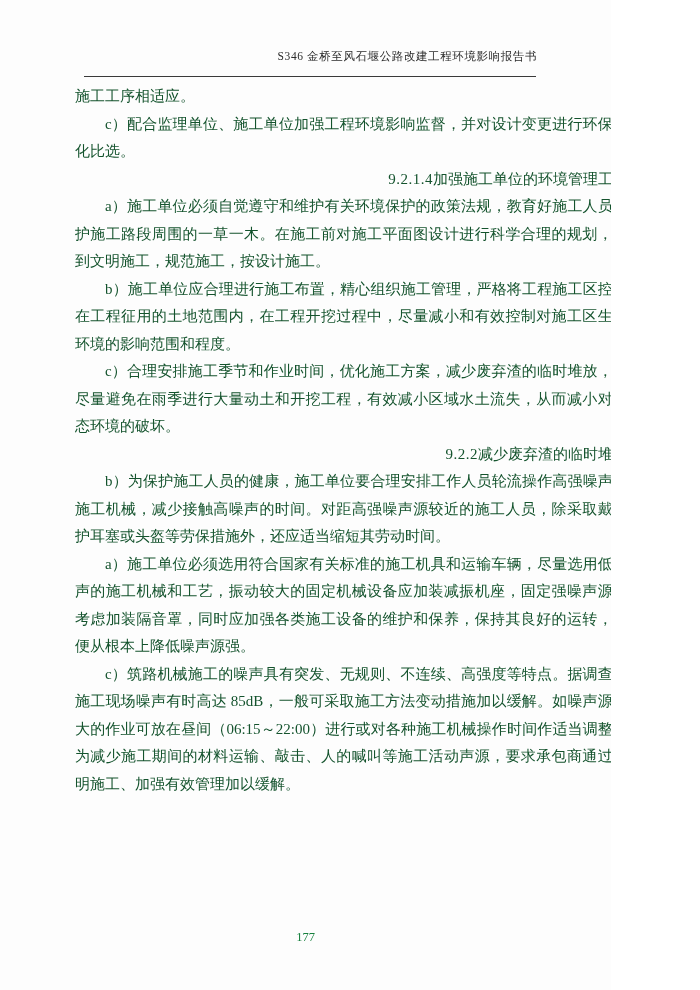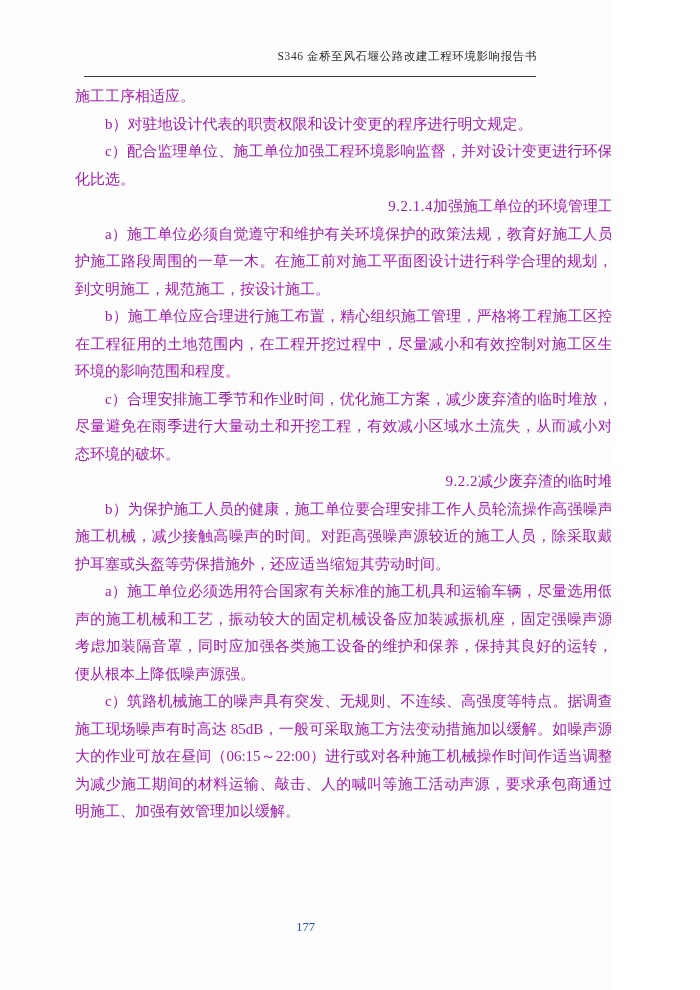--- a/index.html
+++ b/index.html
@@ -31,48 +31,47 @@
     height: 0;
   }
   .body-text {
     position: absolute;
     top: 83px; left: 75px;
     width: 553px;
     font-size: 15px;
     line-height: 27.5px;
     text-align: justify;
     text-justify: inter-character;
-    color: #a21caf;
+    color: #14532d;
   }
   .body-text p { margin: 0; padding: 0; }
   .para.indent { text-indent: 2em; }
   .heading { text-align: right; }
   .heading .hnum {
     display: inline-block;
     min-width: 58px;
     letter-spacing: 0.5px;
   }
   .page-number {
     position: absolute;
-    bottom: 55px; left: 0;
+    bottom: 45px; left: 0;
     width: 100%;
     text-align: center;
     font-size: 12.5px;
-    color: #1d4ed8;
+    color: #15803d;
   }
 </style>
 </head>
 <body>
 
 <div class="page">
   <div class="running-header">S346 金桥至风石堰公路改建工程环境影响报告书</div>
   <div class="header-rule"></div>
   <div class="body-text">
       <p class="para">施工工序相适应。</p>
-      <p class="para indent">b）对驻地设计代表的职责权限和设计变更的程序进行明文规定。</p>
       <p class="para indent">c）配合监理单位、施工单位加强工程环境影响监督，并对设计变更进行环保优化比选。</p>
       <p class="heading"><span class="hnum">9.2.1.4</span><span>加强施工单位的环境管理工作</span></p>
       <p class="para indent">a）施工单位必须自觉遵守和维护有关环境保护的政策法规，教育好施工人员爱护施工路段周围的一草一木。在施工前对施工平面图设计进行科学合理的规划，做到文明施工，规范施工，按设计施工。</p>
       <p class="para indent">b）施工单位应合理进行施工布置，精心组织施工管理，严格将工程施工区控制在工程征用的土地范围内，在工程开挖过程中，尽量减小和有效控制对施工区生态环境的影响范围和程度。</p>
       <p class="para indent">c）合理安排施工季节和作业时间，优化施工方案，减少废弃渣的临时堆放，并尽量避免在雨季进行大量动土和开挖工程，有效减小区域水土流失，从而减小对生态环境的破坏。</p>
       <p class="heading"><span class="hnum">9.2.2</span><span>减少废弃渣的临时堆放</span></p>
       <p class="para indent">b）为保护施工人员的健康，施工单位要合理安排工作人员轮流操作高强噪声的施工机械，减少接触高噪声的时间。对距高强噪声源较近的施工人员，除采取戴保护耳塞或头盔等劳保措施外，还应适当缩短其劳动时间。</p>
       <p class="para indent">a）施工单位必须选用符合国家有关标准的施工机具和运输车辆，尽量选用低噪声的施工机械和工艺，振动较大的固定机械设备应加装减振机座，固定强噪声源应考虑加装隔音罩，同时应加强各类施工设备的维护和保养，保持其良好的运转，以便从根本上降低噪声源强。</p>
       <p class="para indent">c）筑路机械施工的噪声具有突发、无规则、不连续、高强度等特点。据调查，施工现场噪声有时高达 85dB，一般可采取施工方法变动措施加以缓解。如噪声源强大的作业可放在昼间（06:15～22:00）进行或对各种施工机械操作时间作适当调整。为减少施工期间的材料运输、敲击、人的喊叫等施工活动声源，要求承包商通过文明施工、加强有效管理加以缓解。</p>
     </div>

